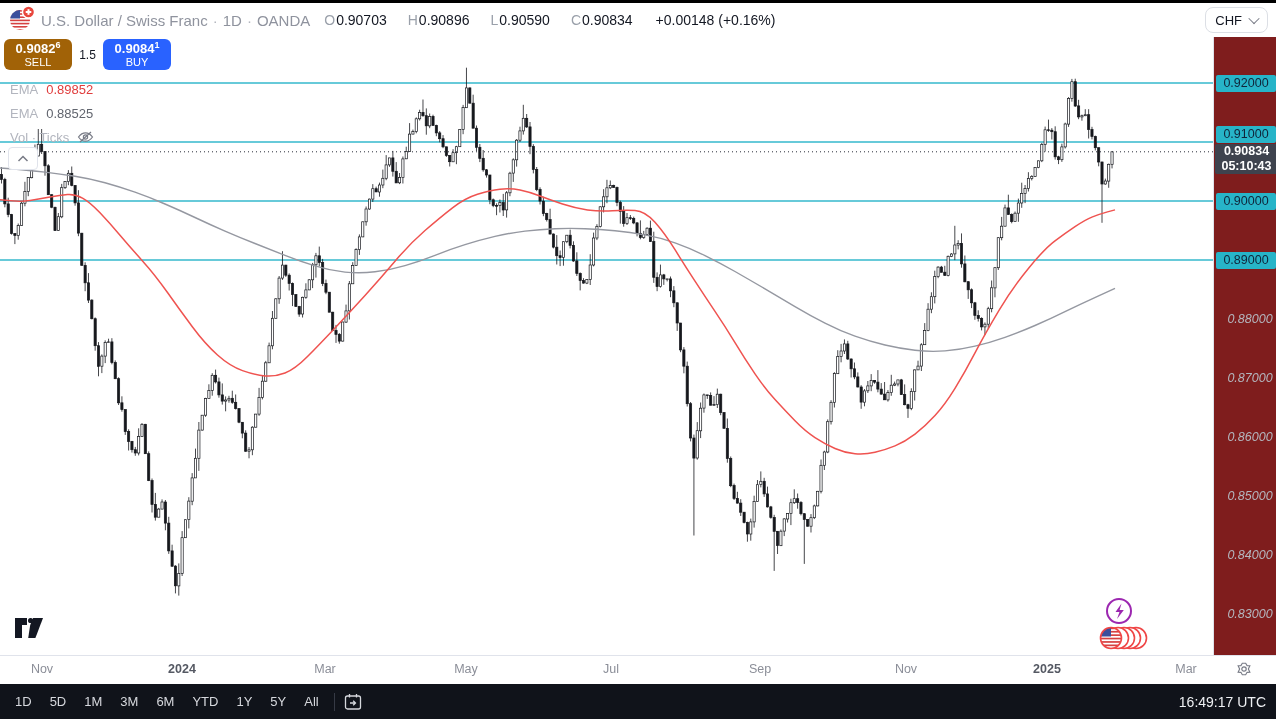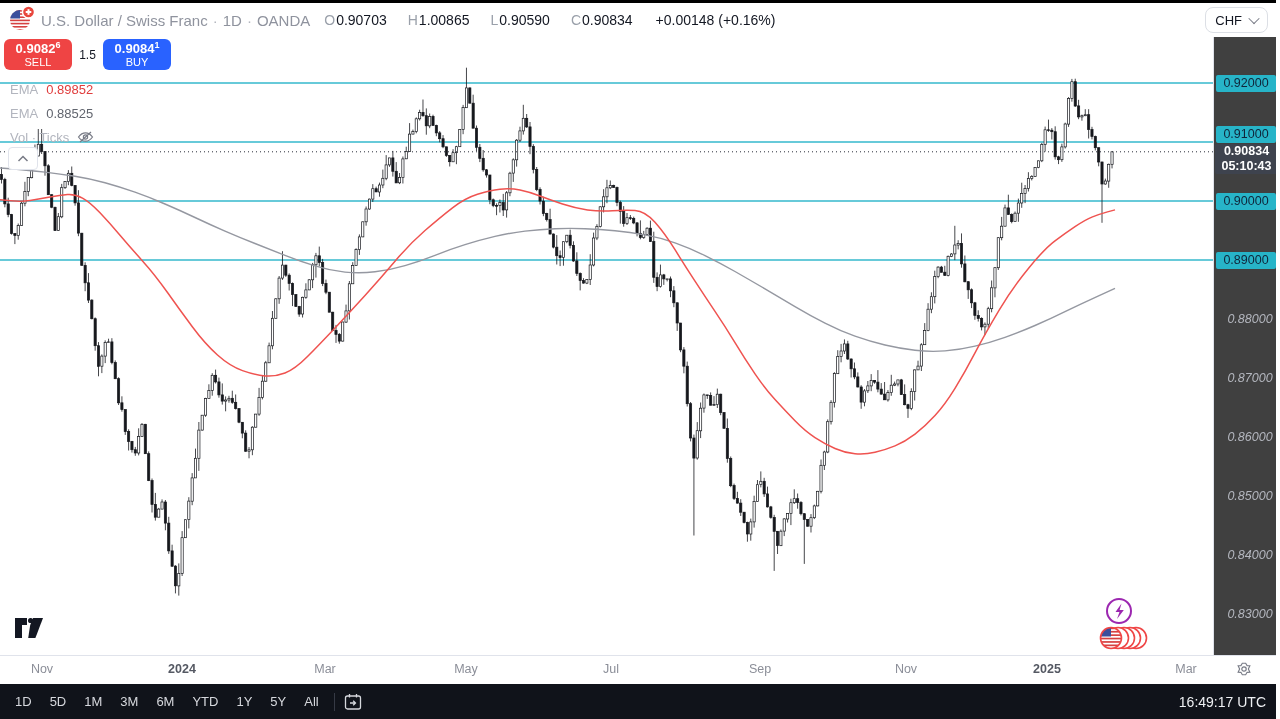--- a/index.html
+++ b/index.html
@@ -29,21 +29,21 @@
   
   #legend{position:absolute;left:10px;top:77px;z-index:25;font-size:13px;}
   .lg-row{height:24px;display:flex;align-items:center;gap:8px;}
   .lg-label{color:#b2b5be;}
   
   #collapse-btn{position:absolute;left:8px;top:147px;width:28px;height:21px;border:1px solid #e0e3eb;border-radius:4px;
       background:#fff;display:flex;align-items:center;justify-content:center;cursor:pointer;z-index:25;}
   
   #chart-svg{position:absolute;left:0;top:0;z-index:10;}
   
-  #price-axis{position:absolute;left:1213px;top:37px;width:67px;height:618px;background:#404040;border-left:1px solid #e0e3eb;z-index:20;cursor:ns-resize;}
+  #price-axis{position:absolute;left:1213px;top:37px;width:67px;height:618px;background:#7f1d1d;border-left:1px solid #e0e3eb;z-index:20;cursor:ns-resize;}
   .pa-plain{position:absolute;left:8px;width:56px;text-align:center;font-size:12.5px;color:#b4b7bf;font-style:italic;}
   .pa-badge{position:absolute;left:2px;width:60px;height:17px;border-radius:2px;text-align:center;
       font-size:12.5px;line-height:17px;color:#10253a;font-weight:500;}
   #current-badge{position:absolute;left:1px;width:63px;height:30px;border-radius:2px;color:#fff;
       font-size:12.5px;font-weight:600;text-align:center;line-height:15px;z-index:2;}
   
   #time-axis{position:absolute;left:0;top:655px;width:1280px;height:29px;background:#fff;border-top:1px solid #e0e3eb;z-index:20;cursor:ew-resize;}
   .ta-label{position:absolute;top:6px;transform:translateX(-50%);font-size:12.5px;color:#8b8e98;}
   .ta-label.major{color:#555963;font-weight:600;}
   #axis-gear{position:absolute;left:1236px;top:5px;cursor:pointer;}
@@ -86,33 +86,33 @@
           <rect x="2" y="5" width="10" height="8.5" fill="#3c4f9c"></rect>
         </g>
         <circle cx="20.5" cy="7" r="6" fill="#e8463c" stroke="#fff" stroke-width="1.4"></circle>
         <rect x="19.5" y="4.2" width="2" height="5.6" fill="#fff"></rect>
         <rect x="17.7" y="6" width="5.6" height="2" fill="#fff"></rect>
       </svg>
     </span>
     <span id="symbol-title"><span>U.S. Dollar / Swiss Franc</span><span class="sep">·</span><span>1D</span><span class="sep">·</span><span>OANDA</span></span>
     <span id="ohlc">
       <span><span class="lt">O</span><span>0.90703</span></span>
-      <span><span class="lt">H</span><span>1.00865</span></span>
+      <span><span class="lt">H</span><span>0.90896</span></span>
       <span><span class="lt">L</span><span>0.90590</span></span>
       <span><span class="lt">C</span><span>0.90834</span></span>
       <span id="chg">+0.00148 (+0.16%)</span>
     </span>
     <div id="currency-select">
       <span>CHF</span>
       <span class="chev"></span>
     </div>
   </div>
 
   <div id="trade-panel">
-    <button class="trade-btn" id="sell-btn" style="background: #ef4444;">
+    <button class="trade-btn" id="sell-btn" style="background: #a16207;">
       <span class="px"><span>0.9082</span><sup>6</sup></span>
       <span class="lb">SELL</span>
     </button>
     <span id="spread">1.5</span>
     <button class="trade-btn" id="buy-btn" style="background: rgb(41, 98, 255);">
       <span class="px"><span>0.9084</span><sup>1</sup></span>
       <span class="lb">BUY</span>
     </button>
   </div>
 

